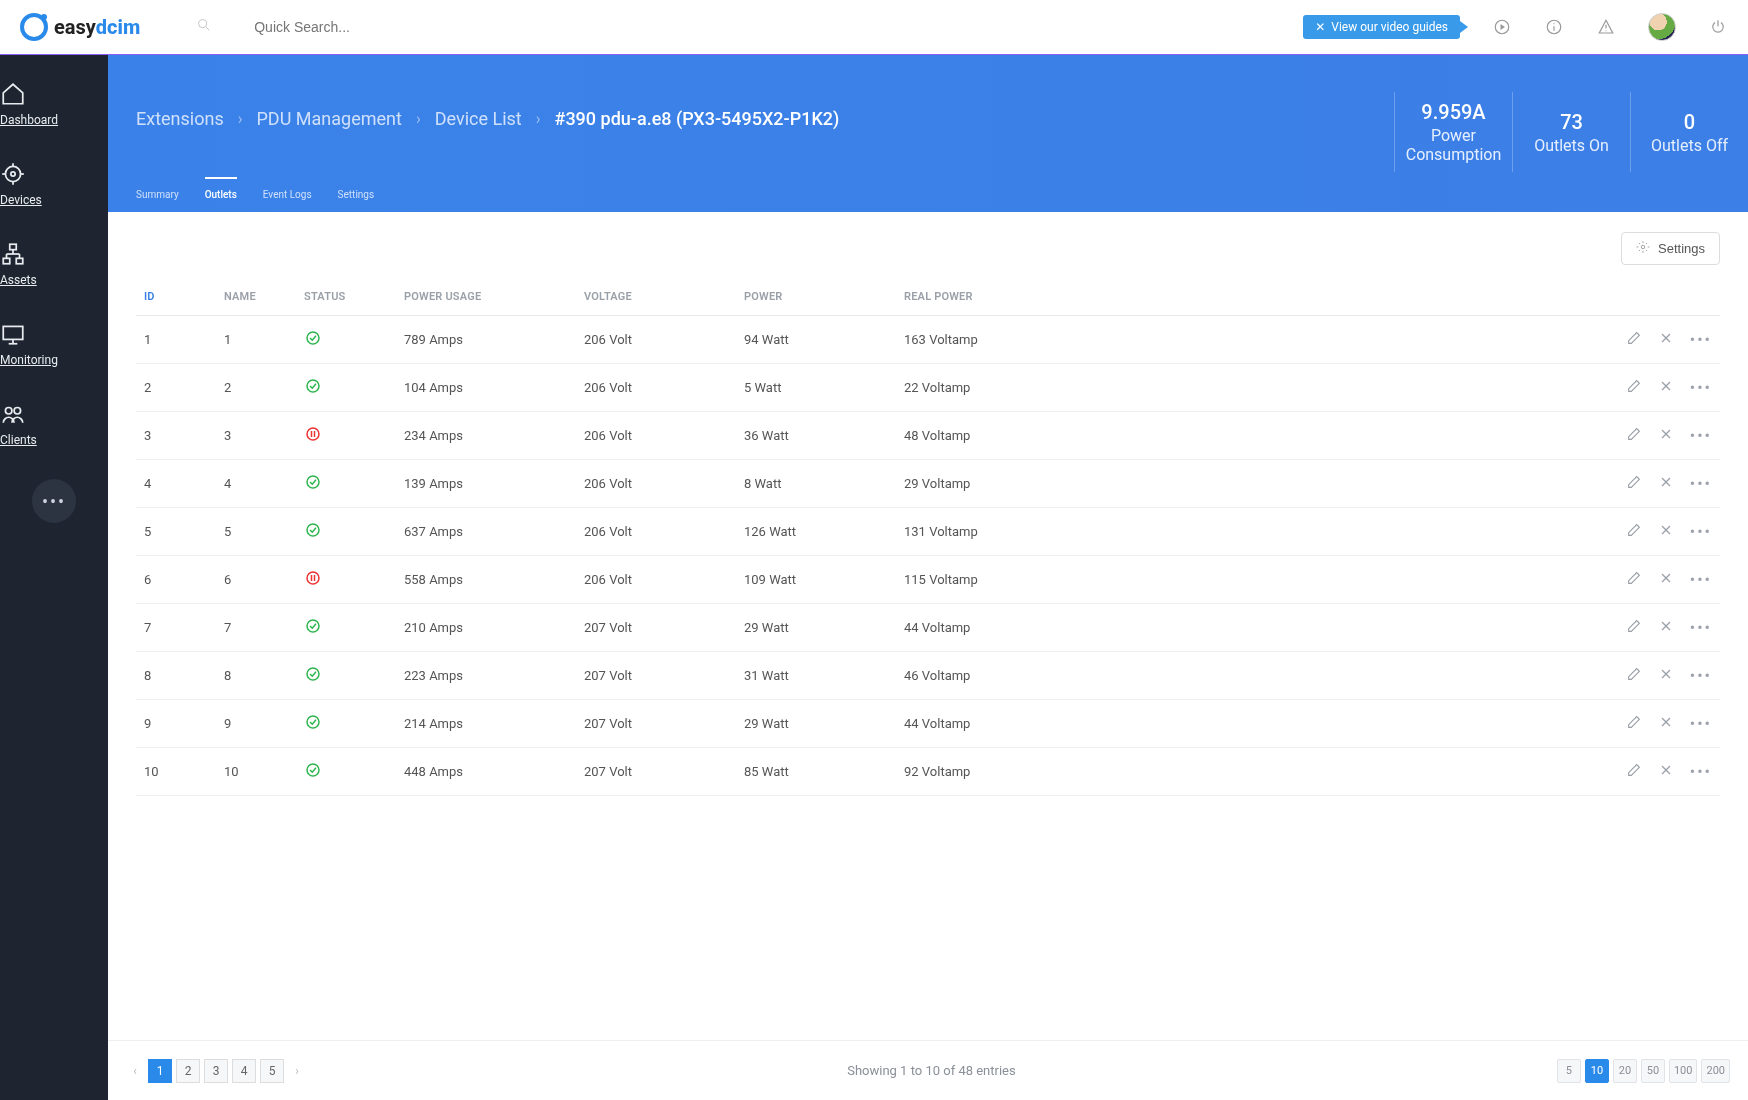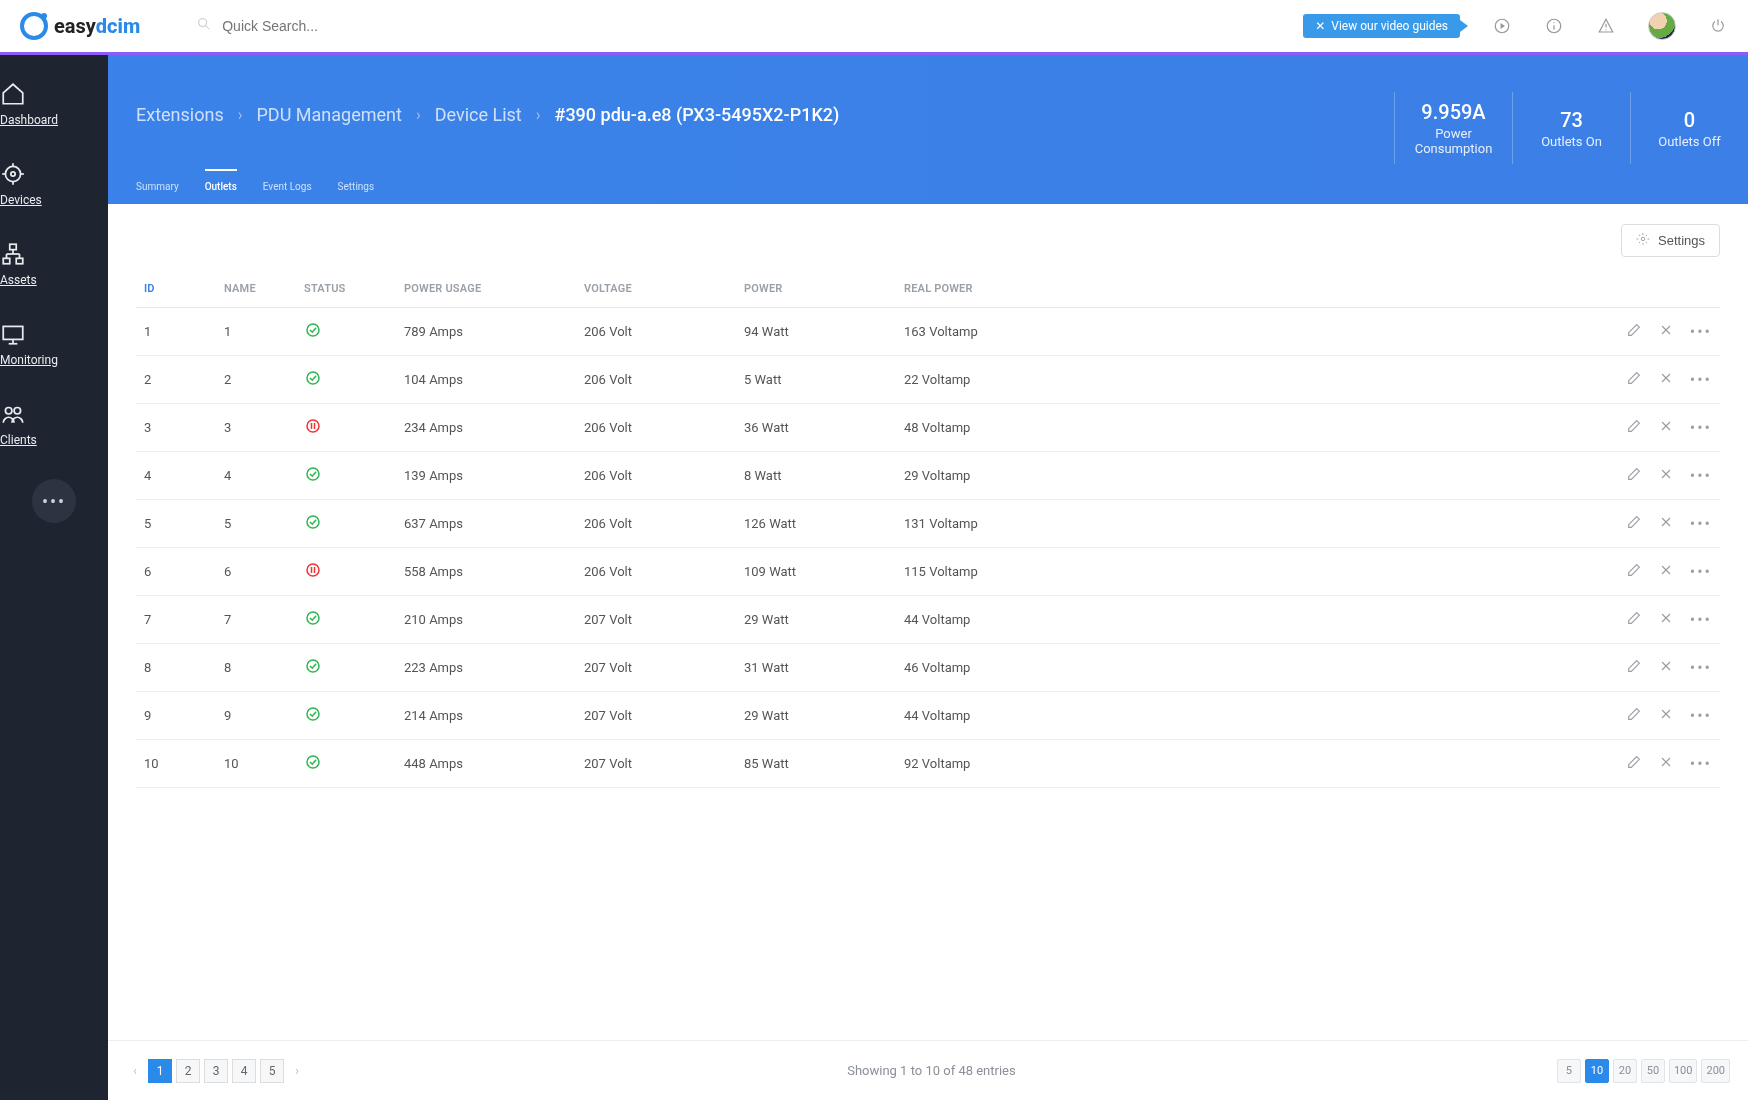--- a/index.html
+++ b/index.html
@@ -2,31 +2,31 @@
 <html><head>
 <meta charset="utf-8">
 <style>
   * { box-sizing: border-box; margin: 0; padding: 0; }
   html, body { height: 100%; font-family: -apple-system, BlinkMacSystemFont, "Segoe UI", Roboto, Arial, sans-serif; background:#f5f6fa; color:#333; }
   body { width:1748px; height:1100px; overflow:hidden; }
 
   
   .topbar {
     height:55px; background:#fff; display:flex; align-items:center; padding:0 20px; gap:16px;
-    border-bottom:3px solid #8b5cf6;
+    border-bottom:1px solid #8b5cf6;
   }
   .logo { display:flex; align-items:center; gap:6px; font-weight:700; font-size:20px; color:#222; }
   .logo-mark {
     width:28px; height:28px; border-radius:50%; border:4px solid #2a8aea; position:relative; display:inline-block;
   }
   .logo-mark::after { content:""; position:absolute; width:6px; height:6px; background:#2a8aea; border-radius:50%; right:-3px; top:-3px; }
   .logo b { color:#2a8aea; font-weight:800; }
   .search { margin-left:40px; display:flex; align-items:center; color:#aaa; gap:10px; flex:0 0 260px; }
   .search svg { width:16px; height:16px; stroke:#aaa; }
-  .search input { border:none; outline:none; font-size:14px; color:#555; width:200px; background:transparent; }
+  .search input { border:none; outline:none; font-size:14px; color:#555; width:200px; background:transparent;margin-left:32px; }
   .topbar-spacer { flex:1; }
   .video-guide { background:#3a9aea; color:#fff; font-size:12px; padding:5px 12px; border-radius:3px; display:flex; align-items:center; gap:6px; position:relative; }
   .video-guide .vg-close { font-size:12px; }
   .video-guide::after { content:""; position:absolute; right:-8px; top:50%; transform:translateY(-50%); width:0;height:0;border-left:8px solid #3a9aea;border-top:6px solid transparent;border-bottom:6px solid transparent;}
   .top-icon { width:20px; height:20px; color:#888; display:flex; align-items:center; justify-content:center; margin-left:16px; cursor:pointer; }
   .top-icon svg { width:18px; height:18px; stroke:#999; fill:none; stroke-width:1.6; }
   .avatar { width:28px; height:28px; border-radius:50%; background: radial-gradient(circle at 35% 30%, #f0d2b0 0 35%, #6a4 35% 70%, #225 70%); margin-left:16px; border:1px solid #ccc;}
 
   
   .shell { display:flex; height:calc(100% - 55px); }
@@ -41,21 +41,21 @@
   
   .bluehead { background:linear-gradient(90deg,#3a82e9,#3c7fe6); color:#fff; }
   .bluehead-row1 { display:flex; align-items:stretch; }
   .breadcrumbs { display:flex; align-items:center; gap:14px; padding:22px 28px 12px; font-size:18px; flex:1; }
   .breadcrumbs .crumb { color:#cfe0fb; cursor:pointer; }
   .breadcrumbs .crumb.current { color:#fff; font-weight:500; }
   .breadcrumbs .sep { color:#9fc1f5; font-size:16px; }
   .stats { display:flex; }
   .stat { border-left:1px solid rgba(255,255,255,0.25); width:118px; display:flex; flex-direction:column; align-items:center; justify-content:center; padding:8px 4px; text-align:center;margin-top:37px;}
   .stat .v { font-size:20px; font-weight:500; }
-  .stat .l { font-size:13px; margin-top:2px; color:#e6efff; }
+  .stat .l { font-size:16px; margin-top:2px; color:#e6efff; }
 
   .tabs { display:flex; gap:26px; padding:0 28px; align-items:flex-end; height:40px; }
   .tab { color:#cfe0fb; font-size:10px; padding:10px 0 12px; cursor:pointer; border-top:2px solid transparent;}
   .tab.active { color:#fff; border-top:2px solid #fff; font-weight:500;}
 
   
   .content { flex:1; background:#fff; position:relative; padding:20px 28px 60px; overflow:hidden;}
   .settings-btn { position:absolute; right:28px; top:20px; border:1px solid #ddd; border-radius:4px; background:#fff; display:flex; align-items:center; gap:8px; font-size:13px; color:#555; padding:7px 14px; cursor:pointer;}
   .settings-btn svg { width:14px; height:14px; stroke:#666; fill:none;}
 

